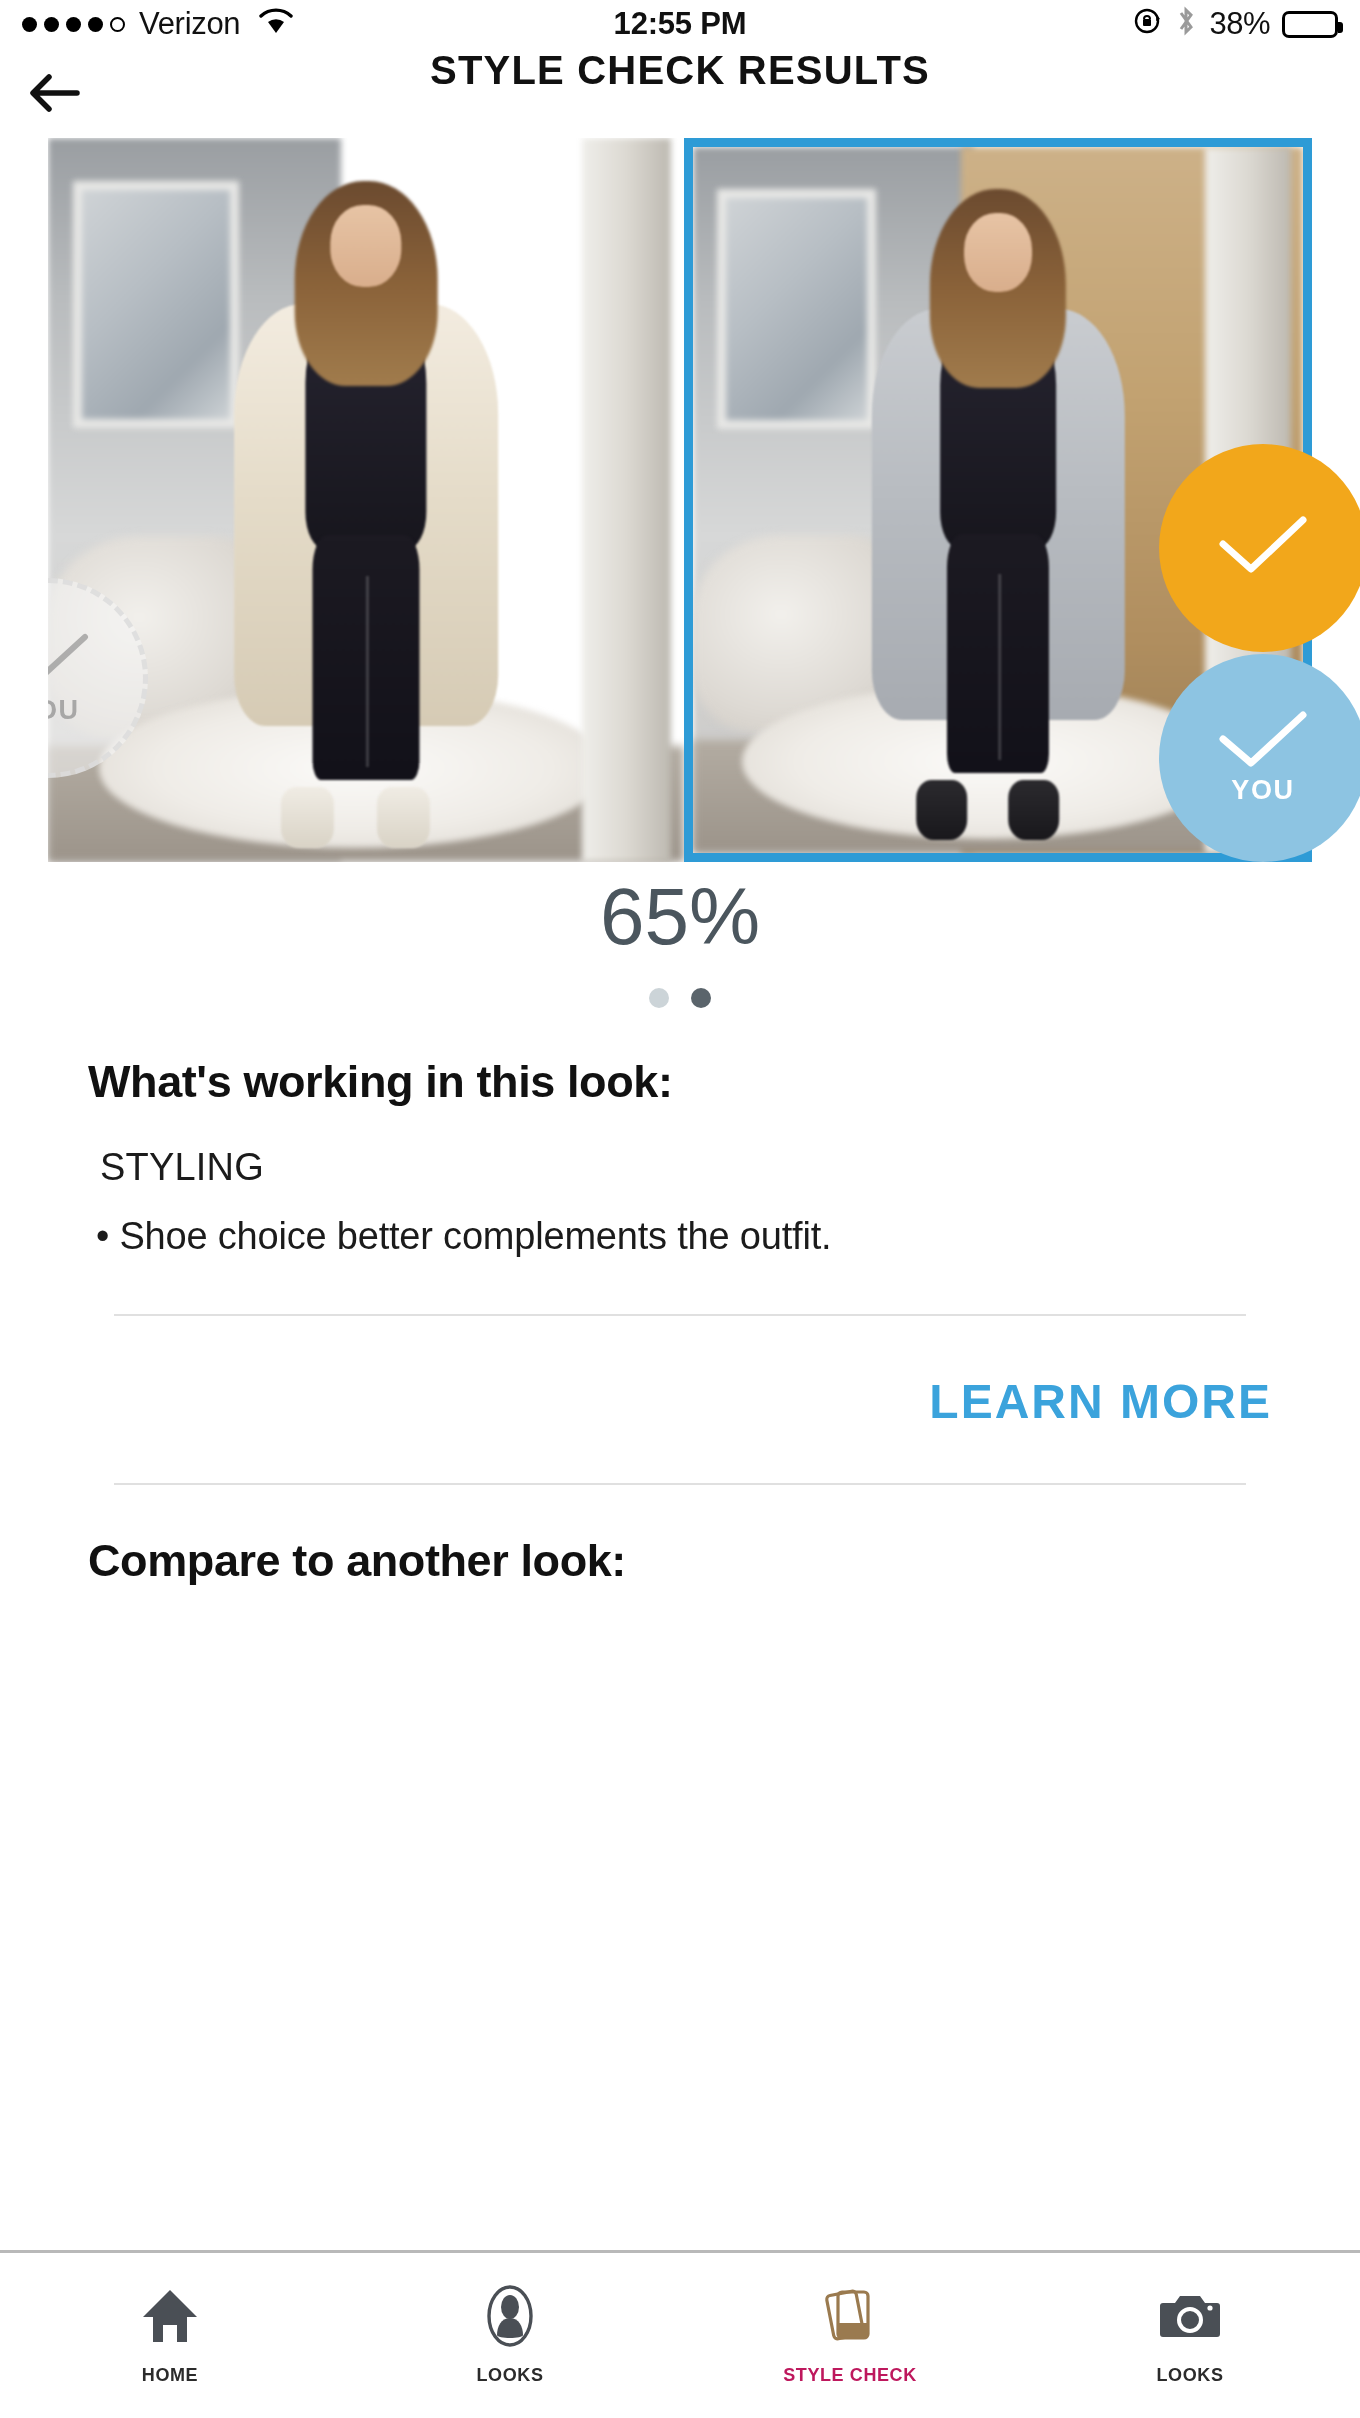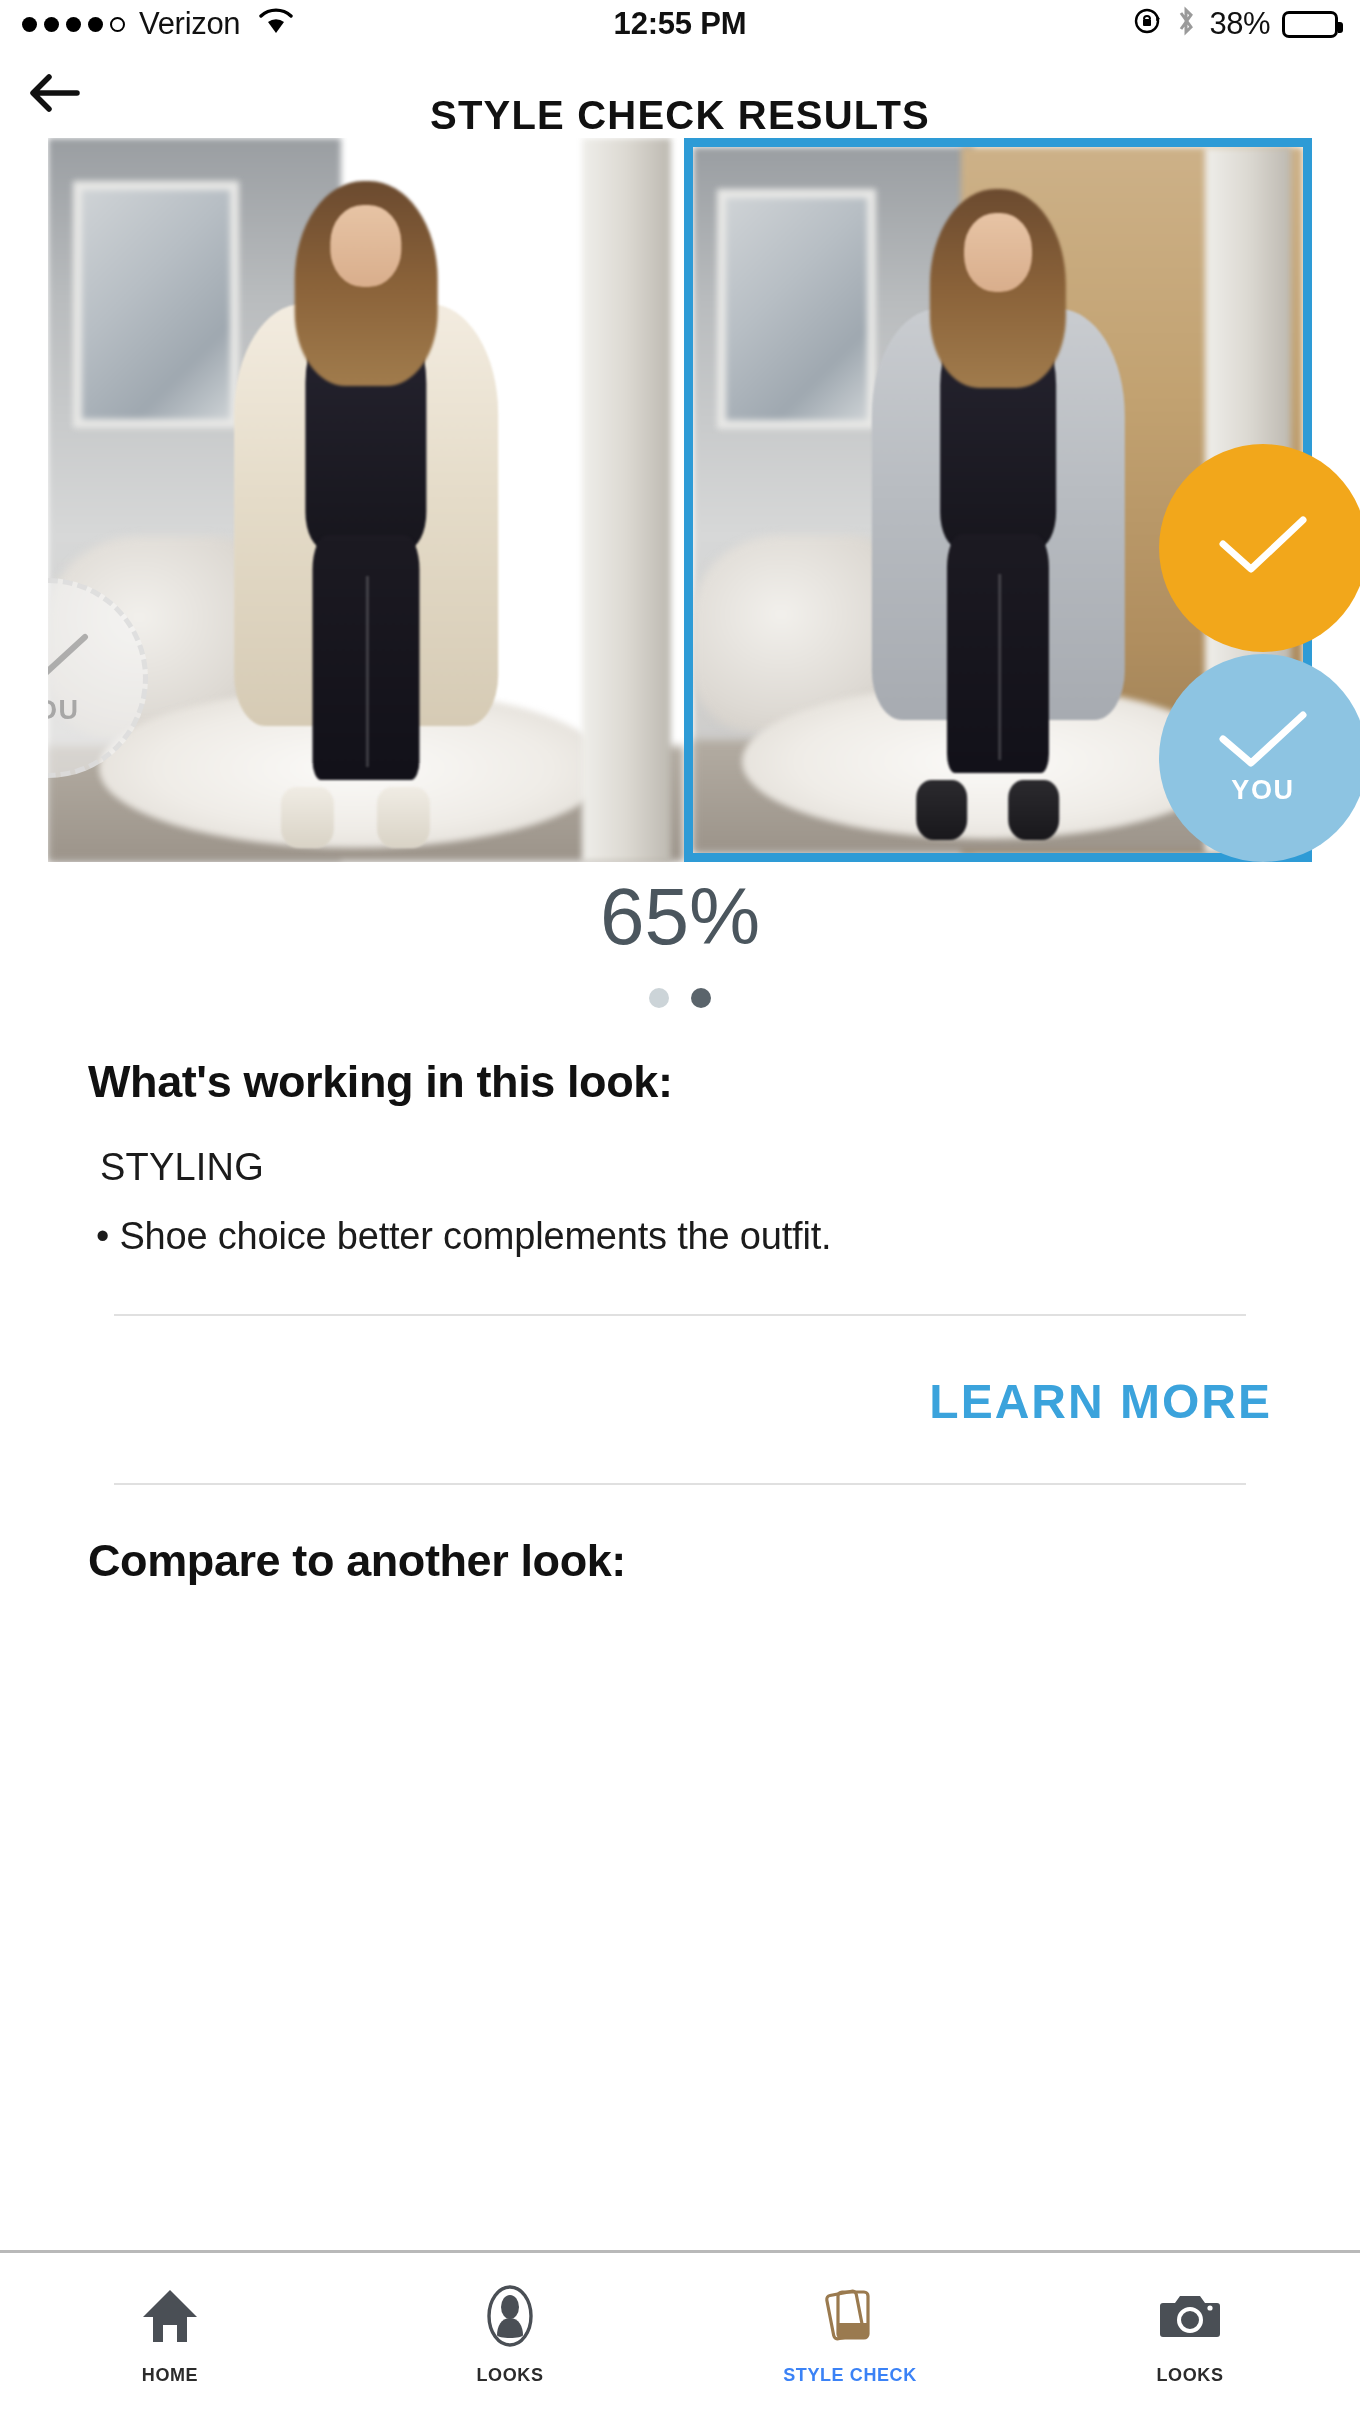--- a/index.html
+++ b/index.html
@@ -43,21 +43,21 @@
   }
   .battery::after{
     content:""; position:absolute; right:-8px; top:8px;
     width:5px;height:11px;background:#000;border-radius:0 3px 3px 0;
   }
   .battfill{ height:100%; width:40%; background:#000; border-radius:2px 0 0 2px;}
 
   
   .navbar{
     height:90px; width:100%;
-    display:flex; align-items:flex-end;
+    display:flex; align-items:flex-start;
     position:relative;
   }
   .back-btn{
     width:110px; height:90px;
     display:flex; align-items:center; justify-content:center;
     cursor:pointer;
   }
   .nav-title{
     position:absolute; left:0; right:0; text-align:center;
     font-size:40px; font-weight:bold; letter-spacing:1.2px;
@@ -252,21 +252,21 @@
     border-top:3px solid #b9b9b9;
     background:#fff;
     display:flex;
   }
   .tab{
     flex:1; display:flex; flex-direction:column;
     align-items:center; justify-content:center; gap:14px;
     cursor:pointer;
     color:#2b2b2b;
   }
-  .tab.active{ color:#3b82f6; }
+  .tab.active{ color:#be185d; }
   .tab .tlabel{ font-size:18px; font-weight:700; letter-spacing:.6px; }
 </style>
 </head>
 <body>
 
 <div class="statusbar">
   <div class="sb-left">
     <span class="dots">
       <span class="dot"></span>
         <span class="dot"></span>

